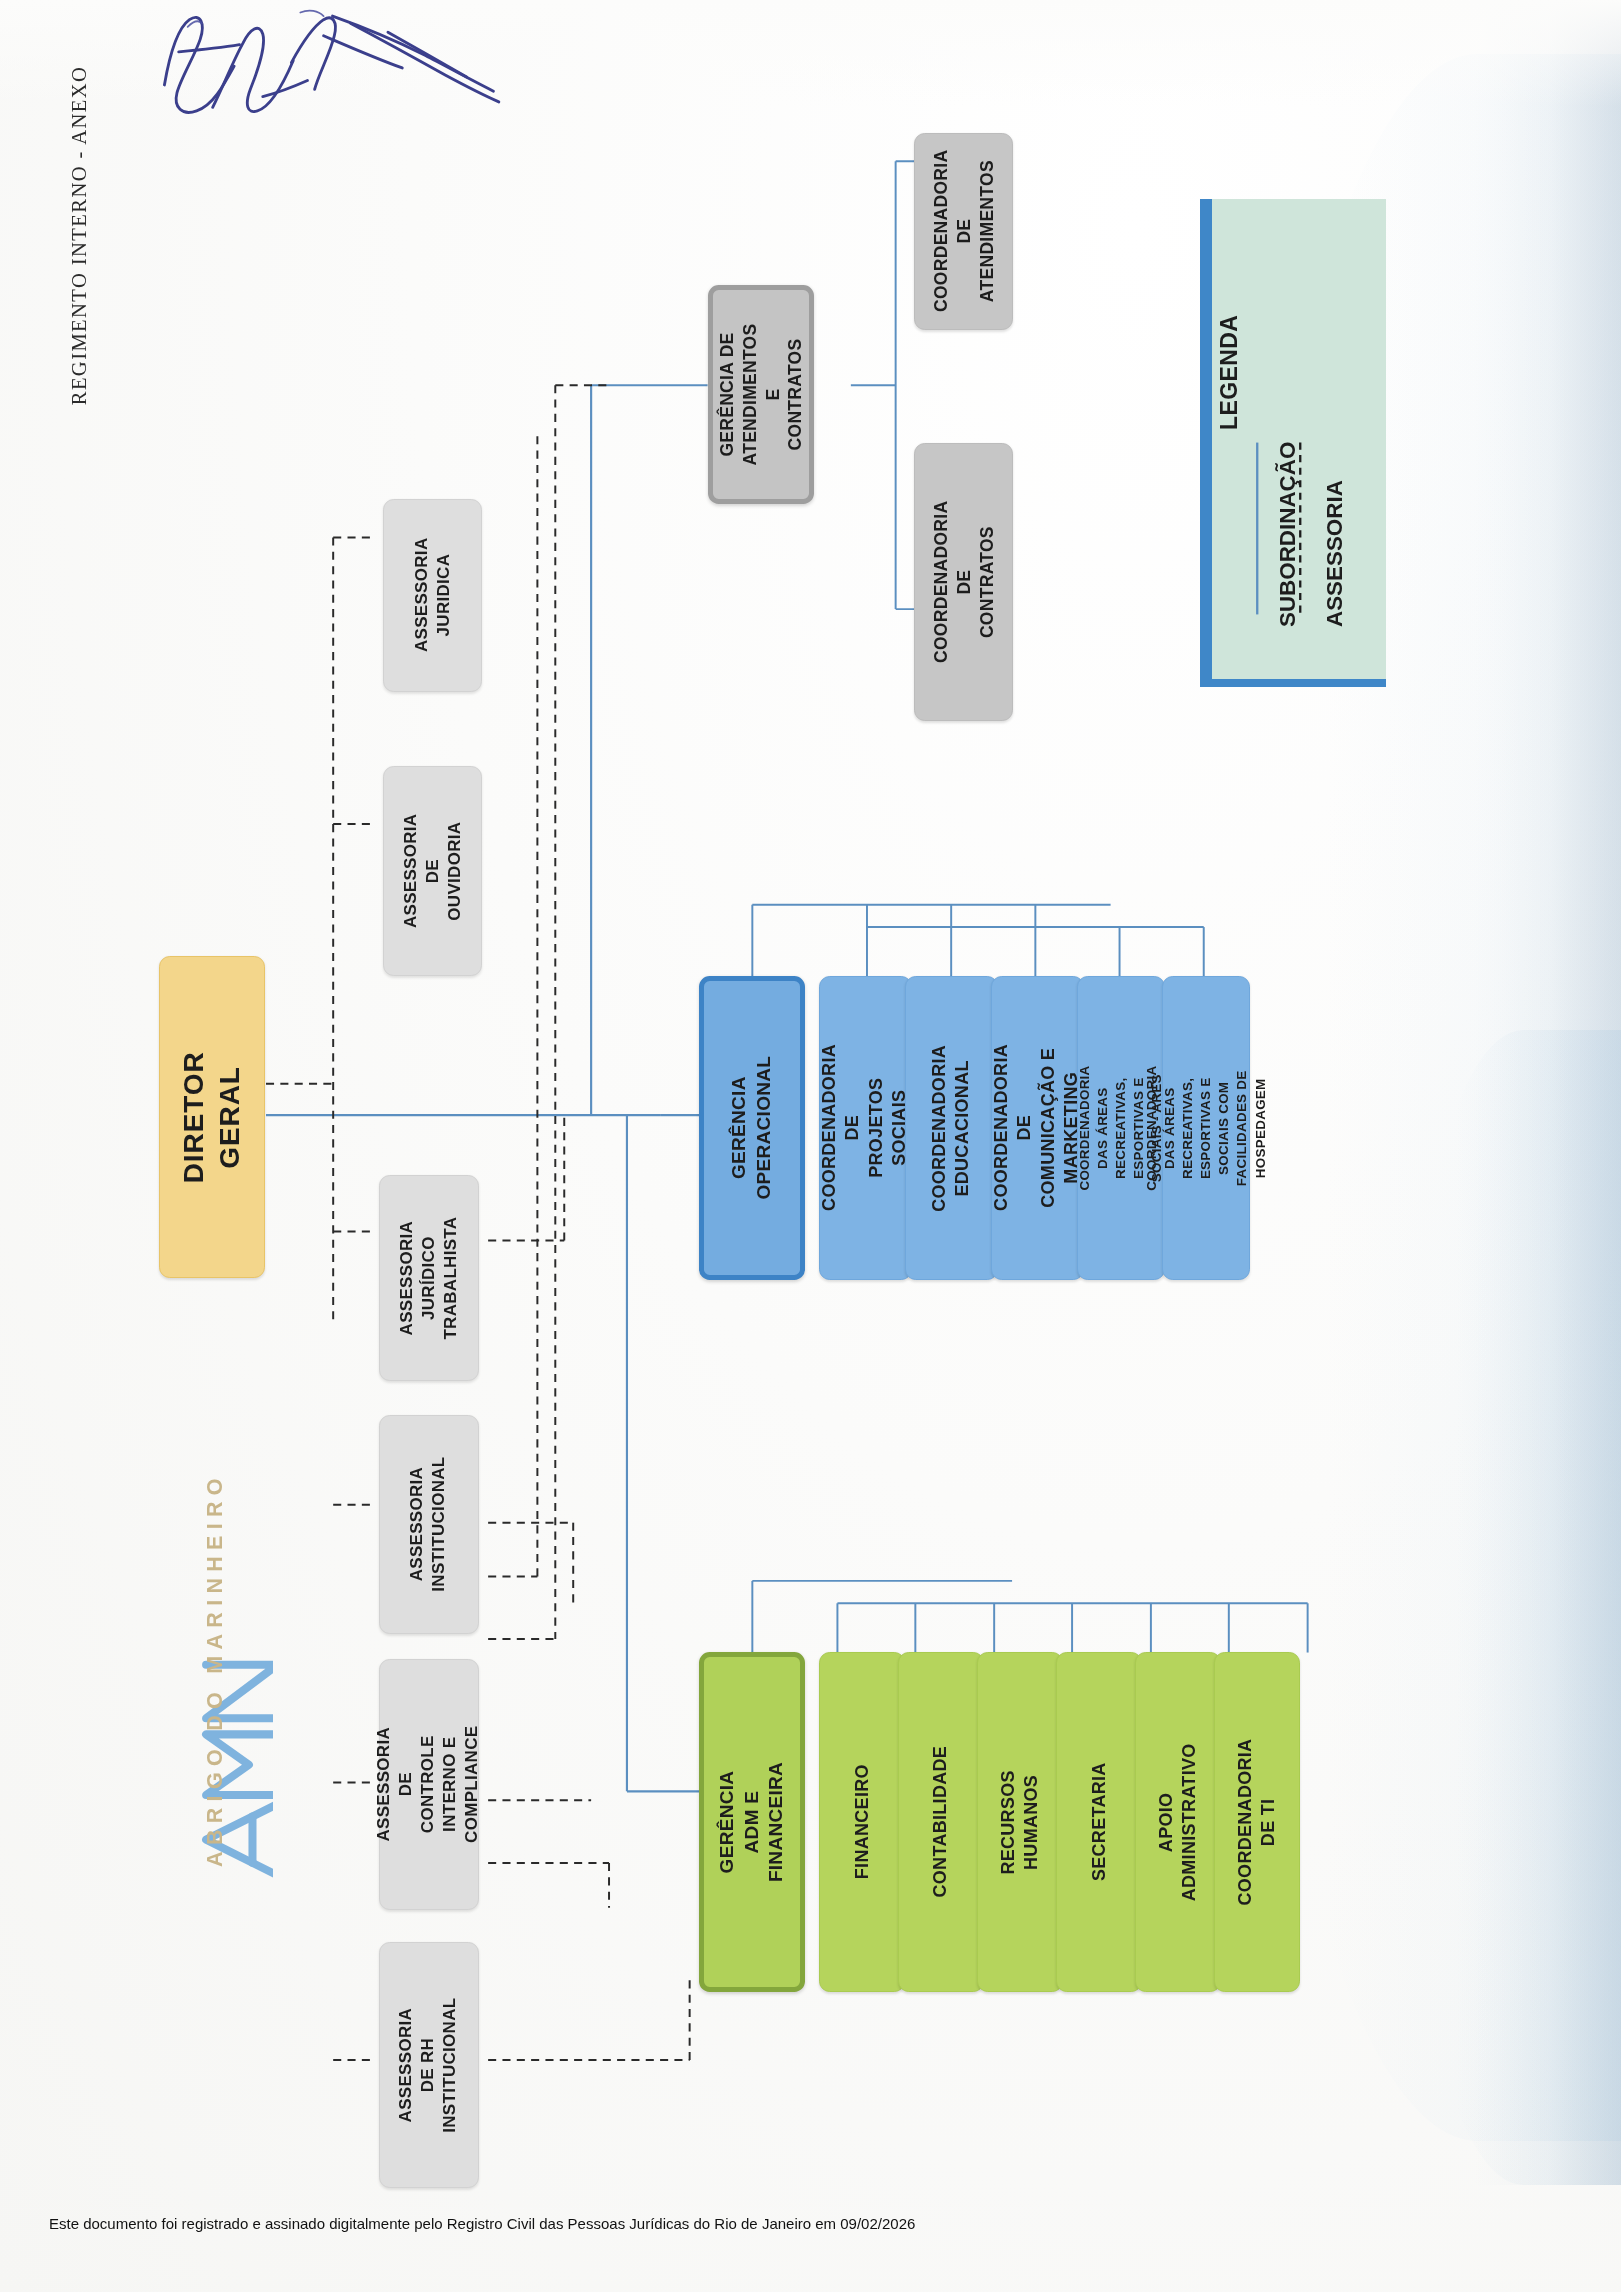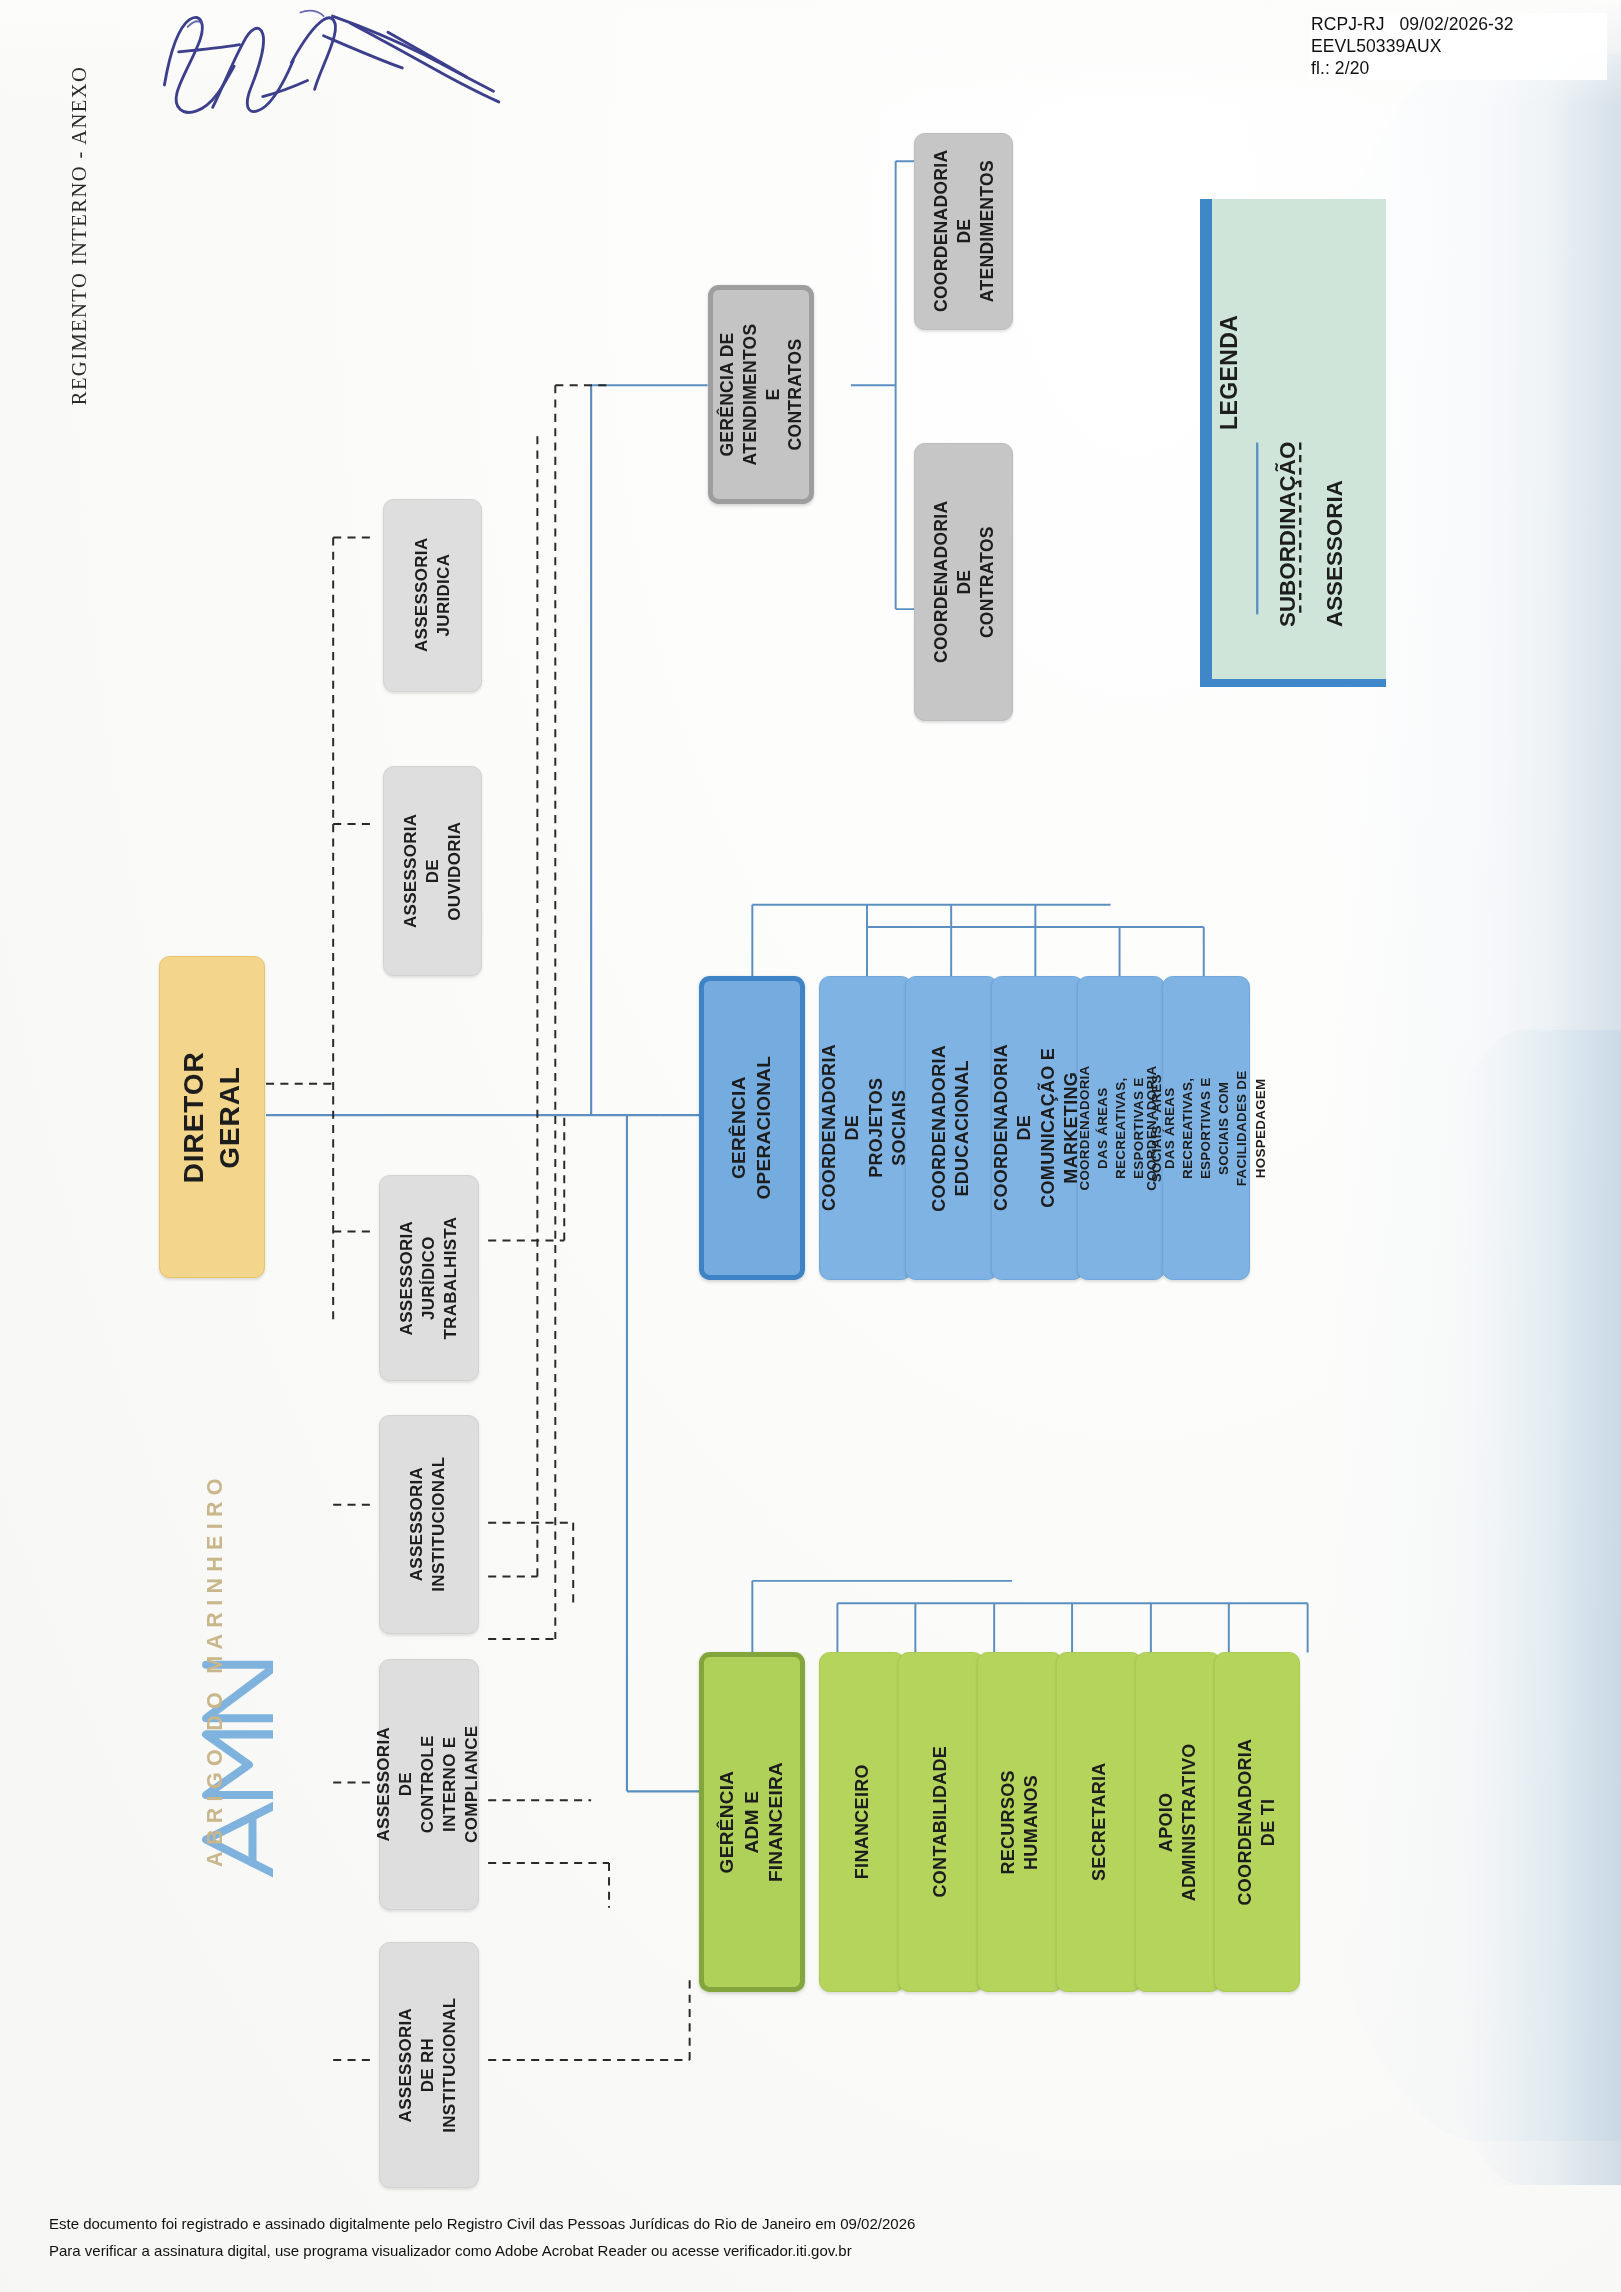--- a/index.html
+++ b/index.html
@@ -107,25 +107,20 @@
 </head>
 <body>
 
 <div id="page">
 
   <div class="scan-shadow-right"></div>
   <div class="scan-curve"></div>
   <div class="scan-curve2"></div>
   <div class="scan-topfade"></div>
 
-  <div class="stamp">
-    <div>RCPJ-RJ   09/02/2026-32</div>
-    <div>EEVL50339AUX</div>
-    <div>fl.: 2/20</div>
-  </div>
 
   <div class="side-title">REGIMENTO INTERNO - ANEXO</div>
 
   <svg class="signature" viewBox="0 0 430 170">
     <g fill="none" stroke="#3b3f8c" stroke-width="3.2" stroke-linecap="round">
       <path d="M8,95 C14,60 22,32 36,22 C48,14 54,26 48,44 C42,62 26,88 22,104 C18,120 28,130 44,124 C62,118 74,96 86,74"></path>
       <path d="M24,58 C46,56 68,54 92,50"></path>
       <path d="M62,120 C74,96 84,70 96,48 C104,32 114,26 118,38 C122,52 112,80 104,100 C98,116 100,128 112,124 C126,120 140,96 152,68"></path>
       <path d="M118,108 C134,104 150,98 168,90"></path>
       <path d="M150,70 C162,48 174,30 186,22 C196,16 202,24 198,40 C194,58 180,84 176,100"></path>
@@ -339,17 +334,16 @@
   </svg>
   <div class="legend-row-lbl" style="left:1275px;top:627px;">SUBORDINAÇÃO</div>
 
   <svg class="legend-sample" style="left:1293px;top:439px;width:27px;height:179px;" viewBox="0 0 30 200" width="27" height="179">
     <line x1="8" y1="4" x2="8" y2="196" stroke="#1d1d1d" stroke-width="2.6" stroke-dasharray="8 6"></line>
   </svg>
   <div class="legend-row-lbl" style="left:1322px;top:627px;">ASSESSORIA</div>
 
   <div class="footer">
     <div>Este documento foi registrado e assinado digitalmente pelo Registro Civil das Pessoas Jurídicas do Rio de Janeiro em 09/02/2026</div>
-    <div>Para verificar a assinatura digital, use programa visualizador como Adobe Acrobat Reader ou acesse verificador.iti.gov.br</div>
   </div>
 
 </div>
 
 
 </body></html>

